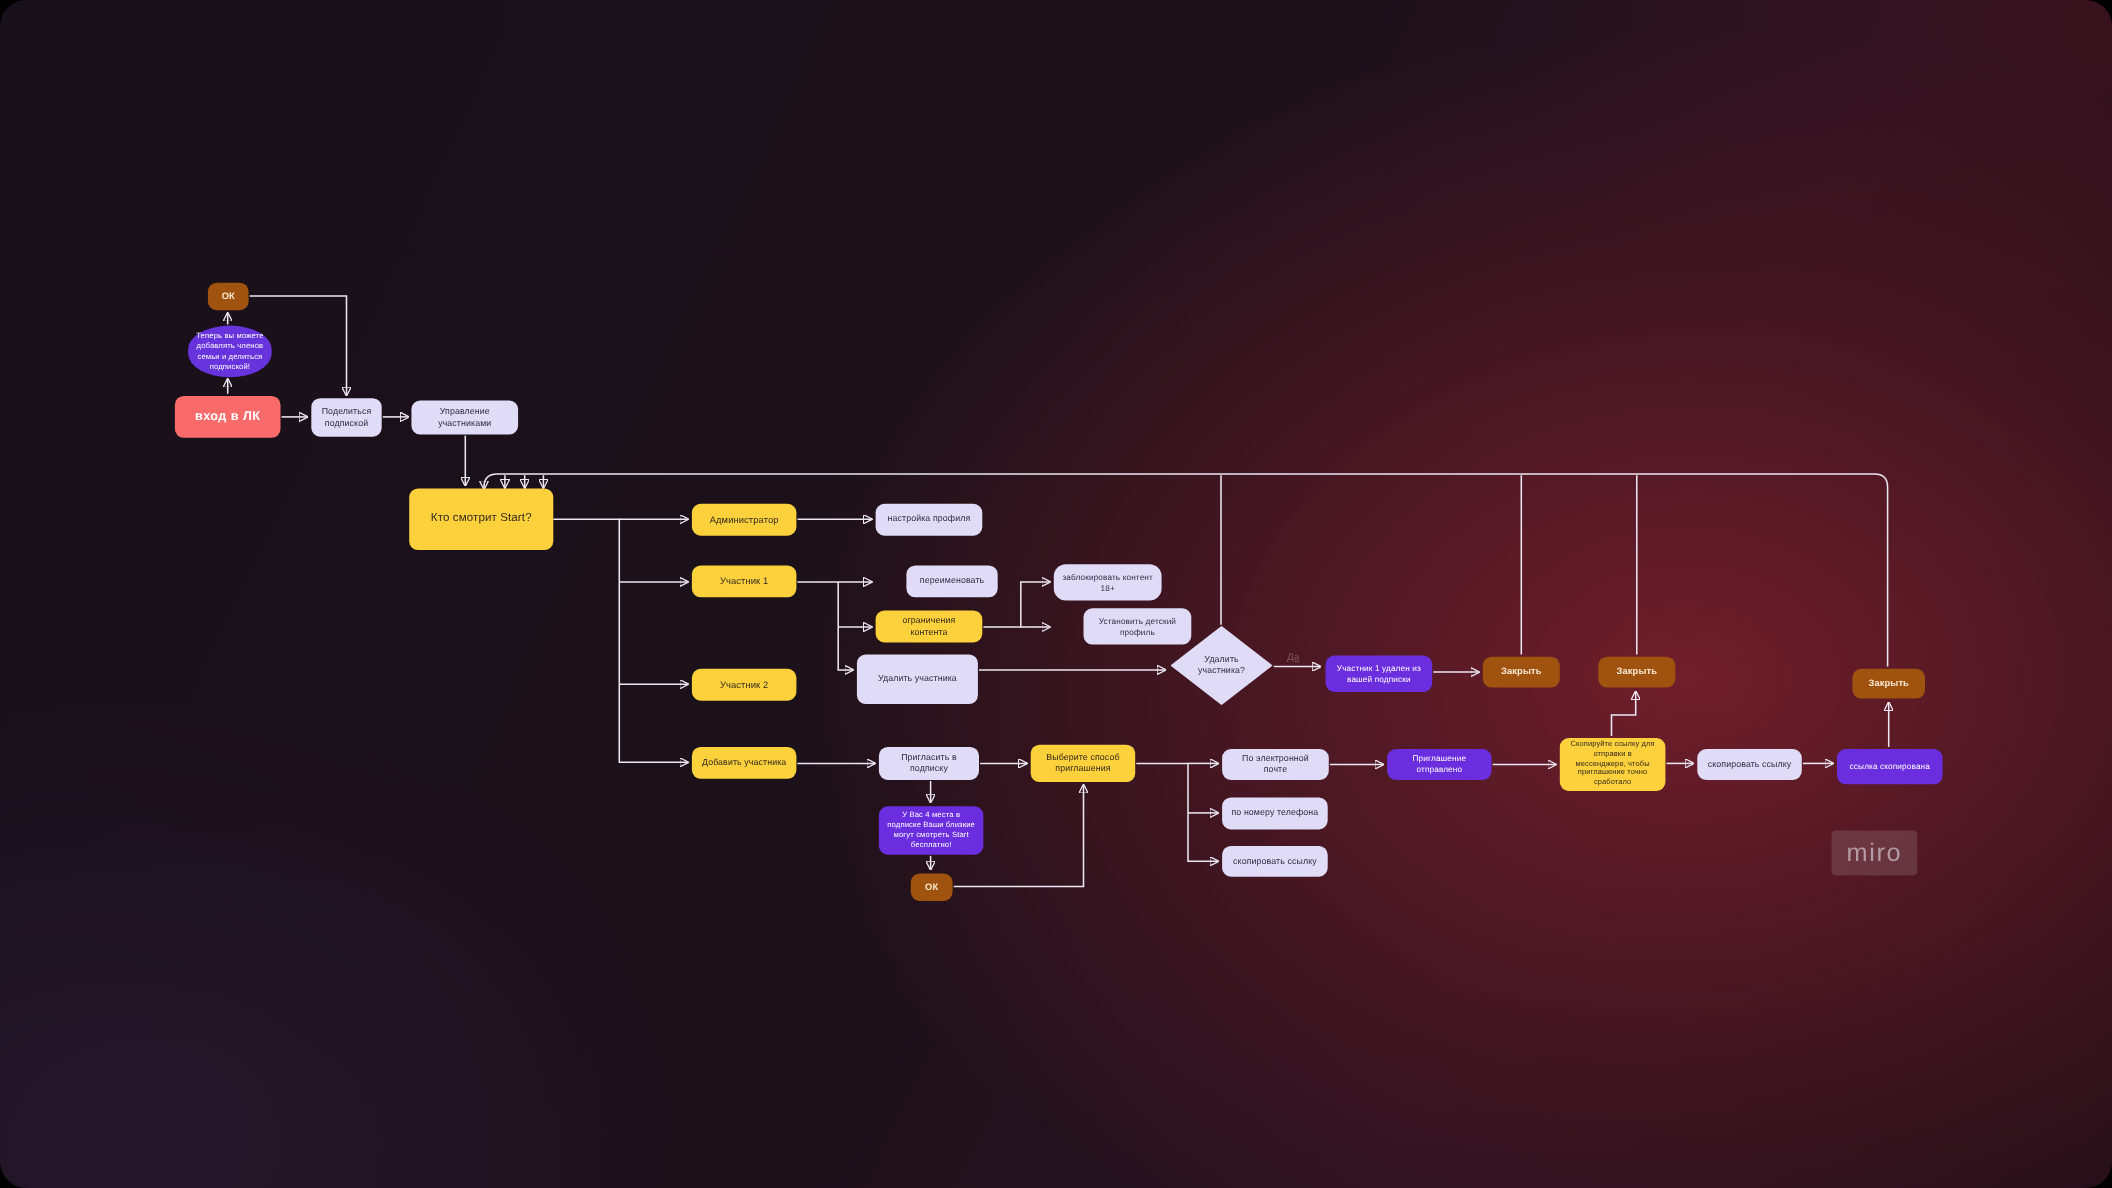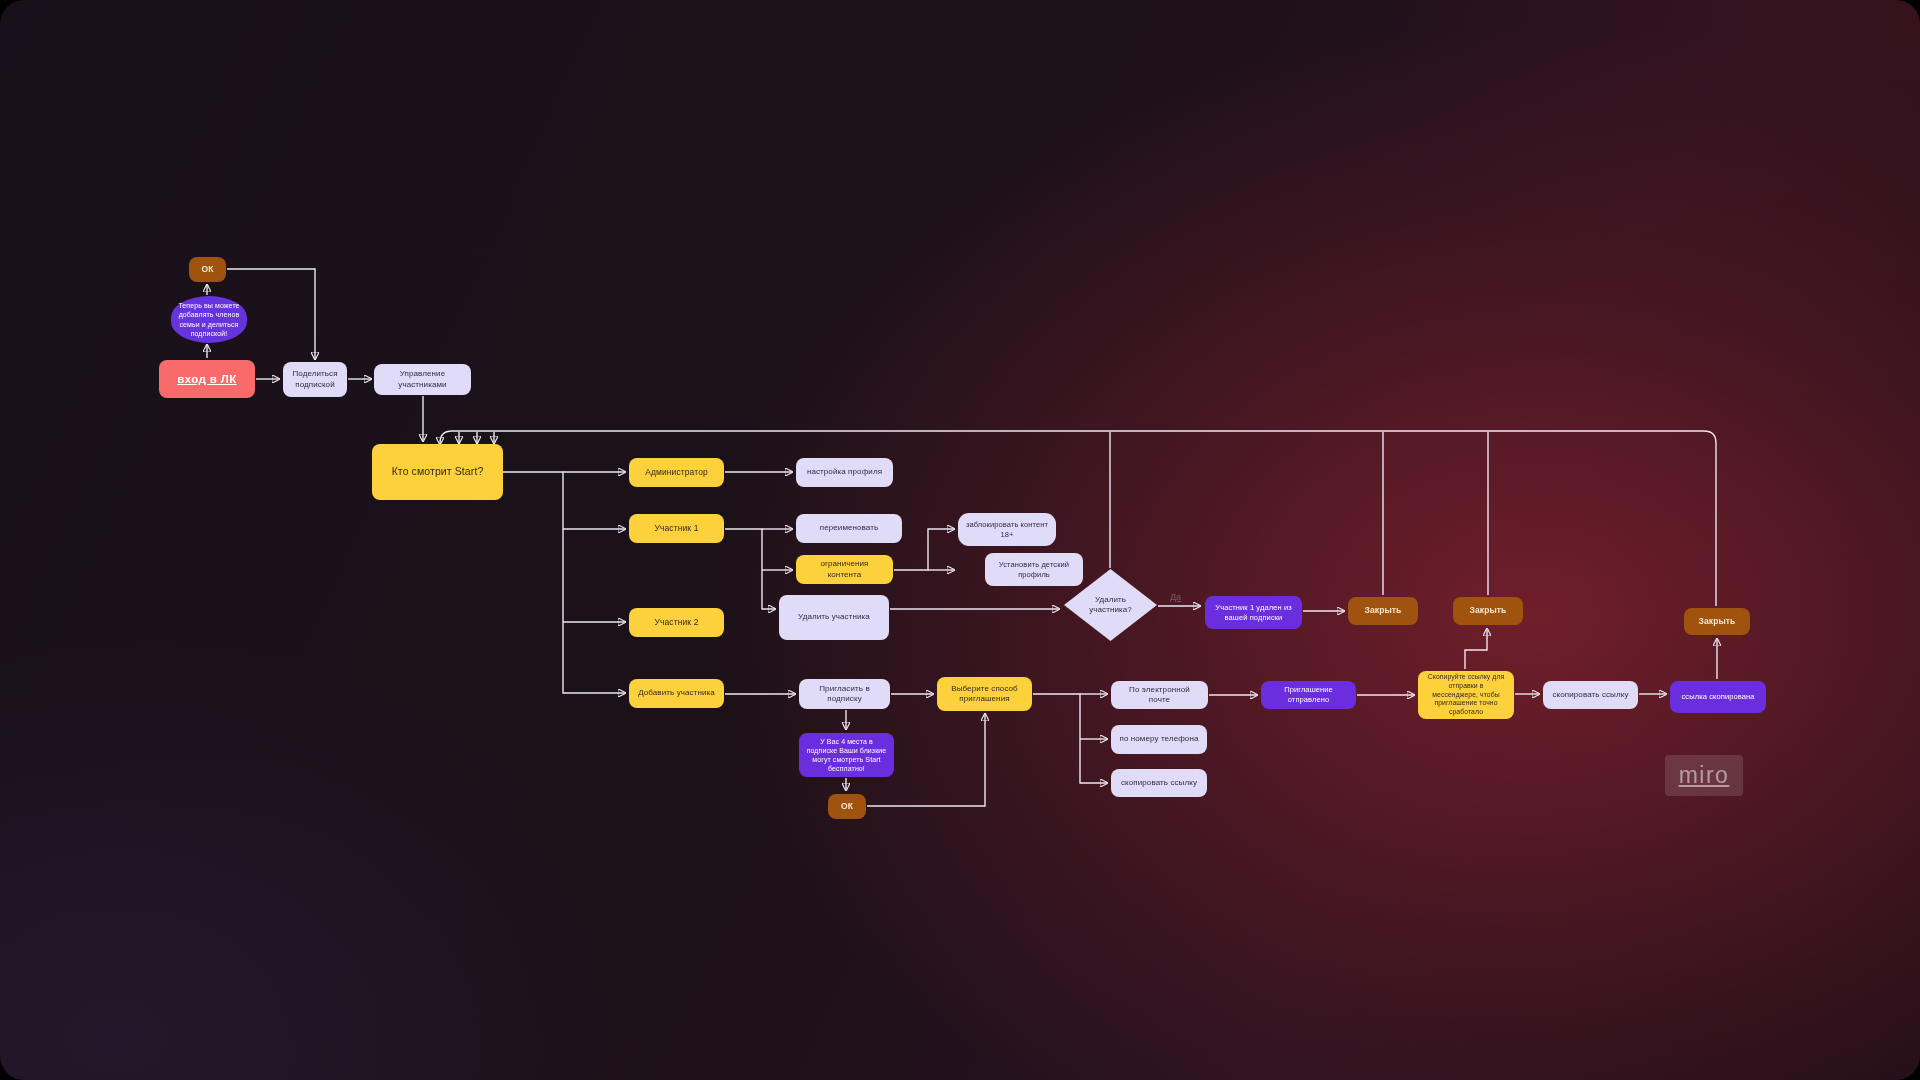--- a/index.html
+++ b/index.html
@@ -22,32 +22,32 @@
   #edgelayer path{fill:none;stroke:#ece7f3;stroke-width:1.4px;}
   .node{
     position:absolute;display:flex;align-items:center;justify-content:center;
     text-align:center;box-sizing:border-box;border-radius:8px;padding:2px 7px;
     font-weight:500;line-height:1.3;letter-spacing:.1px;
   }
   .c-yellow{background:#fcd13c;color:#33291f;}
   .c-lavender{background:#e0dbf7;color:#2f2b45;}
   .c-purple{background:#6b2ede;color:#ffffff;}
   .c-brown{background:#a0520f;color:#f8e8d2;font-weight:600;}
-  .c-red{background:#f96b6b;color:#ffffff;font-weight:700;letter-spacing:.4px;text-decoration:underline;}
+  .c-red{background:#f96b6b;color:#ffffff;font-weight:700;letter-spacing:.4px;}
   .shape-ellipse{border-radius:50% / 46%;background:#6633dc;}
   .shape-diamond{
     clip-path:polygon(50% 0,100% 50%,50% 100%,0 50%);
     border-radius:0;padding:10px 16px;
   }
   .edge-label{position:absolute;font-size:9px;color:#d8c4c9;opacity:.35;}
   .watermark{
     position:absolute;left:1665px;top:755px;width:78px;height:41px;
     background:rgba(255,255,255,0.13);border-radius:4px;
     display:flex;align-items:center;justify-content:center;
-    font-size:23px;letter-spacing:1.5px;color:rgba(240,236,245,0.55);font-weight:500;text-decoration:underline;
+    font-size:23px;letter-spacing:1.5px;color:rgba(240,236,245,0.55);font-weight:500;
   }
 </style>
 </head>
 <body>
 
 <div class="slide">
 
   <svg id="edgelayer">
     <defs>
       <marker id="arrw" viewBox="0 0 10 10" refX="8.5" refY="5" markerWidth="6" markerHeight="6" orient="auto">
@@ -101,21 +101,21 @@
   <div id="nodes">
       <div class="node c-brown shape-rect" style="left: 189px; top: 257px; width: 37px; height: 25px; font-size: 8.5px;">ОК</div>
       <div class="node c-purple shape-ellipse" style="left: 171px; top: 296px; width: 76px; height: 47px; font-size: 7px;">Теперь вы можете добавлять членов семьи и делиться подпиской!</div>
       <div class="node c-red shape-rect" style="left: 159px; top: 360px; width: 96px; height: 38px; font-size: 11.5px;">вход в ЛК</div>
       <div class="node c-lavender shape-rect" style="left: 283px; top: 362px; width: 64px; height: 35px; font-size: 8px;">Поделиться подпиской</div>
       <div class="node c-lavender shape-rect" style="left: 374px; top: 364px; width: 97px; height: 31px; font-size: 8px;">Управление участниками</div>
       <div class="node c-yellow shape-rect" style="left: 372px; top: 444px; width: 131px; height: 56px; font-size: 10.5px;">Кто смотрит Start?</div>
       <div class="node c-yellow shape-rect" style="left: 629px; top: 458px; width: 95px; height: 29px; font-size: 8.5px;">Администратор</div>
       <div class="node c-lavender shape-rect" style="left: 796px; top: 458px; width: 97px; height: 29px; font-size: 8px;">настройка профиля</div>
       <div class="node c-yellow shape-rect" style="left: 629px; top: 514px; width: 95px; height: 29px; font-size: 8.5px;">Участник 1</div>
-      <div class="node c-lavender shape-rect" style="left: 796px; top: 514px; width: 106px; height: 29px; font-size: 8px;">переименовать</div>
+      <div class="node c-lavender shape-rect" style="left: 824px; top: 514px; width: 83px; height: 29px; font-size: 8px;">переименовать</div>
       <div class="node c-yellow shape-rect" style="left: 796px; top: 555px; width: 97px; height: 29px; font-size: 8px;">ограничения контента</div>
       <div class="node c-lavender shape-rect" style="left: 958px; top: 513px; width: 98px; height: 33px; font-size: 7.5px; border-radius: 11px;">заблокировать контент 18+</div>
       <div class="node c-lavender shape-rect" style="left: 958px; top: 553px; width: 98px; height: 33px; font-size: 7.5px; margin-left: 27px;">Установить детский профиль</div>
       <div class="node c-lavender shape-rect" style="left: 779px; top: 595px; width: 110px; height: 45px; font-size: 8px;">Удалить участника</div>
       <div class="node c-yellow shape-rect" style="left: 629px; top: 608px; width: 95px; height: 29px; font-size: 8.5px;">Участник 2</div>
       <div class="node c-lavender shape-diamond" style="left: 1064px; top: 569px; width: 93px; height: 72px; font-size: 8px;">Удалить участника?</div>
       <div class="node c-purple shape-rect" style="left: 1205px; top: 596px; width: 97px; height: 33px; font-size: 7.5px;">Участник 1 удален из вашей подписки</div>
       <div class="node c-brown shape-rect" style="left: 1348px; top: 597px; width: 70px; height: 28px; font-size: 8.5px;">Закрыть</div>
       <div class="node c-brown shape-rect" style="left: 1453px; top: 597px; width: 70px; height: 28px; font-size: 8.5px;">Закрыть</div>
       <div class="node c-brown shape-rect" style="left: 1684px; top: 608px; width: 66px; height: 27px; font-size: 8.5px;">Закрыть</div>

